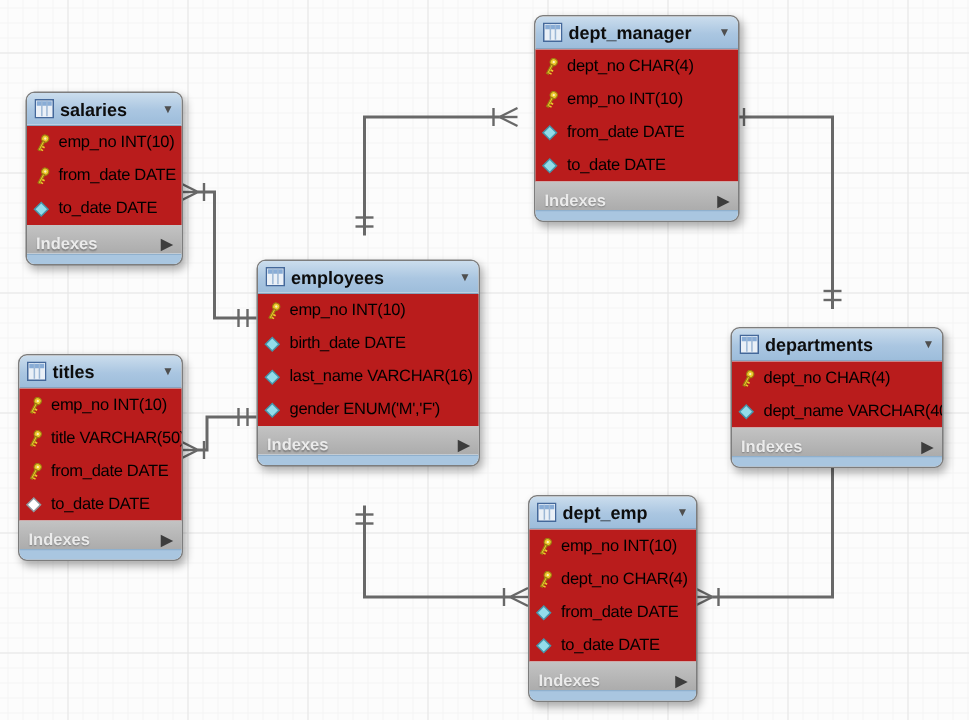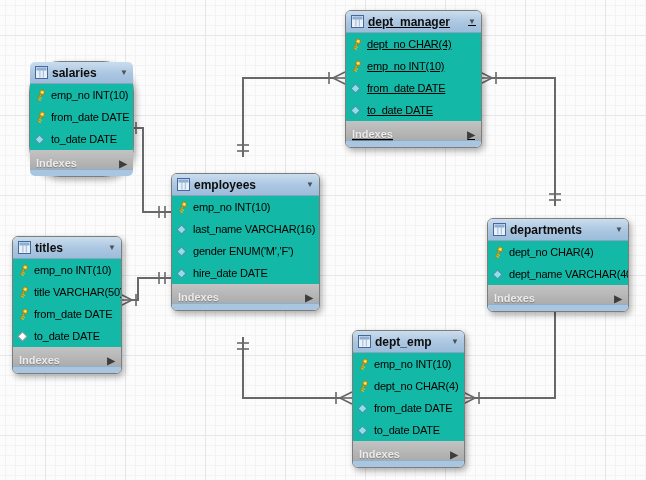--- a/index.html
+++ b/index.html
@@ -22,21 +22,21 @@
     box-shadow:2px 3px 6px rgba(0,0,0,.32);
   }
   .hdr{
     height:21px;display:flex;align-items:center;gap:4px;padding:0 5px;
     background:linear-gradient(#cbdded,#aac6e1 55%,#9dbddb);
     border-bottom:1px solid #87a3be;border-radius:5px 5px 0 0;
   }
   .tic{display:flex;align-items:center;}
   .ttl{flex:1;font-weight:bold;font-size:12px;color:#0d0d0d;white-space:nowrap;overflow:hidden;}
   .arr{font-size:8px;color:#4f4f4f;line-height:1;padding-left:2px;}
-  .fields{background:#14b8a6;}
+  .fields{background:#b91c1c;}
   .row{
     height:22px;display:flex;align-items:center;gap:4px;padding:0 4px;
     font-size:11px;letter-spacing:-0.2px;color:#000;white-space:nowrap;overflow:hidden;
   }
   .ic{display:flex;align-items:center;width:13px;flex:0 0 13px;}
   .ic-key svg{transform:rotate(28deg);}
   .idx{
     height:19px;display:flex;align-items:flex-end;justify-content:space-between;
     padding:0 6px;background:linear-gradient(#c3c3c3,#acacac);
     font-weight:bold;font-size:11px;color:#ebebeb;
@@ -87,21 +87,21 @@
       <line x1="237" y1="349" x2="249" y2="349" stroke="#686868" stroke-width="1.6"></line>
       <line x1="475" y1="398" x2="463" y2="404" stroke="#686868" stroke-width="1.6"></line>
       <line x1="475" y1="398" x2="463" y2="392" stroke="#686868" stroke-width="1.6"></line>
       <line x1="475" y1="398" x2="463" y2="398" stroke="#686868" stroke-width="1.6"></line>
       <line x1="479" y1="392" x2="479" y2="404" stroke="#686868" stroke-width="1.6"></line>
       <polyline points="475,398 555,398 555,298" fill="none" stroke="#686868" stroke-width="2"></polyline>
       <line x1="549" y1="304" x2="561" y2="304" stroke="#686868" stroke-width="1.6"></line>
       <line x1="549" y1="310" x2="561" y2="310" stroke="#686868" stroke-width="1.6"></line>
     </svg>
 
-  <div class="tbl" id="t-salaries" style="left: 29px; top: 61px; width: 103px; border-radius: 31px;">
+  <div class="tbl" id="t-salaries" style="left: 17px; top: 61px; width: 103px;">
     <div class="hdr">
       <span class="tic">
           <svg width="13" height="13" viewBox="0 0 13 13">
             <rect x="0.5" y="0.5" width="12" height="12" fill="#eaf0f7" stroke="#44689a" stroke-width="1"></rect>
             <rect x="1.5" y="1.5" width="10" height="3" fill="#88acd6"></rect>
             <line x1="4.9" y1="1.5" x2="4.9" y2="11.5" stroke="#9cb7d5" stroke-width="1"></line>
             <line x1="8.3" y1="1.5" x2="8.3" y2="11.5" stroke="#9cb7d5" stroke-width="1"></line>
           </svg>
         </span>
       <span class="ttl">salaries</span>
@@ -251,47 +251,47 @@
             </svg>
           </span>
           <span class="lbl">emp_no INT(10)</span>
         </div>
         <div class="row">
           <span class="ic ic-dia">
             <svg width="11" height="11" viewBox="0 0 11 11">
               <rect x="2.3" y="2.3" width="6.4" height="6.4" transform="rotate(45 5.5 5.5)" fill="#93dcea" stroke="#4694a9" stroke-width="1"></rect>
             </svg>
           </span>
+          <span class="lbl">birth_date DATE</span>
+        </div>
+        <div class="row">
+          <span class="ic ic-dia">
+            <svg width="11" height="11" viewBox="0 0 11 11">
+              <rect x="2.3" y="2.3" width="6.4" height="6.4" transform="rotate(45 5.5 5.5)" fill="#93dcea" stroke="#4694a9" stroke-width="1"></rect>
+            </svg>
+          </span>
           <span class="lbl">last_name VARCHAR(16)</span>
         </div>
         <div class="row">
           <span class="ic ic-dia">
             <svg width="11" height="11" viewBox="0 0 11 11">
               <rect x="2.3" y="2.3" width="6.4" height="6.4" transform="rotate(45 5.5 5.5)" fill="#93dcea" stroke="#4694a9" stroke-width="1"></rect>
             </svg>
           </span>
           <span class="lbl">gender ENUM('M','F')</span>
         </div>
-        <div class="row">
-          <span class="ic ic-dia">
-            <svg width="11" height="11" viewBox="0 0 11 11">
-              <rect x="2.3" y="2.3" width="6.4" height="6.4" transform="rotate(45 5.5 5.5)" fill="#93dcea" stroke="#4694a9" stroke-width="1"></rect>
-            </svg>
-          </span>
-          <span class="lbl">hire_date DATE</span>
-        </div>
-      </div>
-    <div class="idx">
-      <span>Indexes</span>
-      <span class="iarr">▶</span>
-    </div>
-    <div class="ftr"></div>
-  </div>
-
-  <div class="tbl" id="t-dept_manager" style="left: 345px; top: 10px; width: 135px; text-decoration: underline;">
+      </div>
+    <div class="idx">
+      <span>Indexes</span>
+      <span class="iarr">▶</span>
+    </div>
+    <div class="ftr"></div>
+  </div>
+
+  <div class="tbl" id="t-dept_manager" style="left: 356px; top: 10px; width: 135px;">
     <div class="hdr">
       <span class="tic">
           <svg width="13" height="13" viewBox="0 0 13 13">
             <rect x="0.5" y="0.5" width="12" height="12" fill="#eaf0f7" stroke="#44689a" stroke-width="1"></rect>
             <rect x="1.5" y="1.5" width="10" height="3" fill="#88acd6"></rect>
             <line x1="4.9" y1="1.5" x2="4.9" y2="11.5" stroke="#9cb7d5" stroke-width="1"></line>
             <line x1="8.3" y1="1.5" x2="8.3" y2="11.5" stroke="#9cb7d5" stroke-width="1"></line>
           </svg>
         </span>
       <span class="ttl">dept_manager</span>

